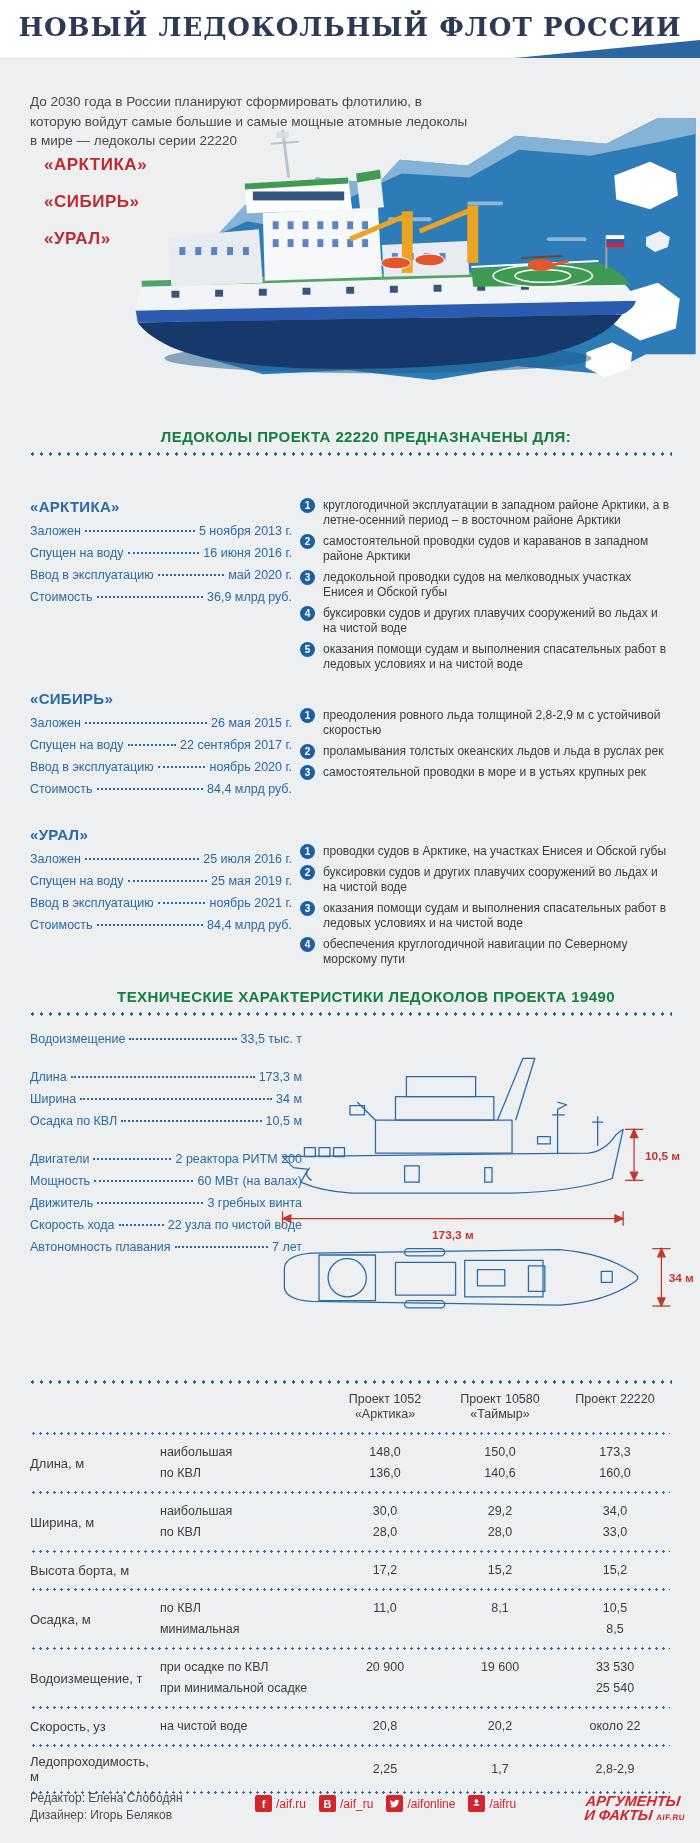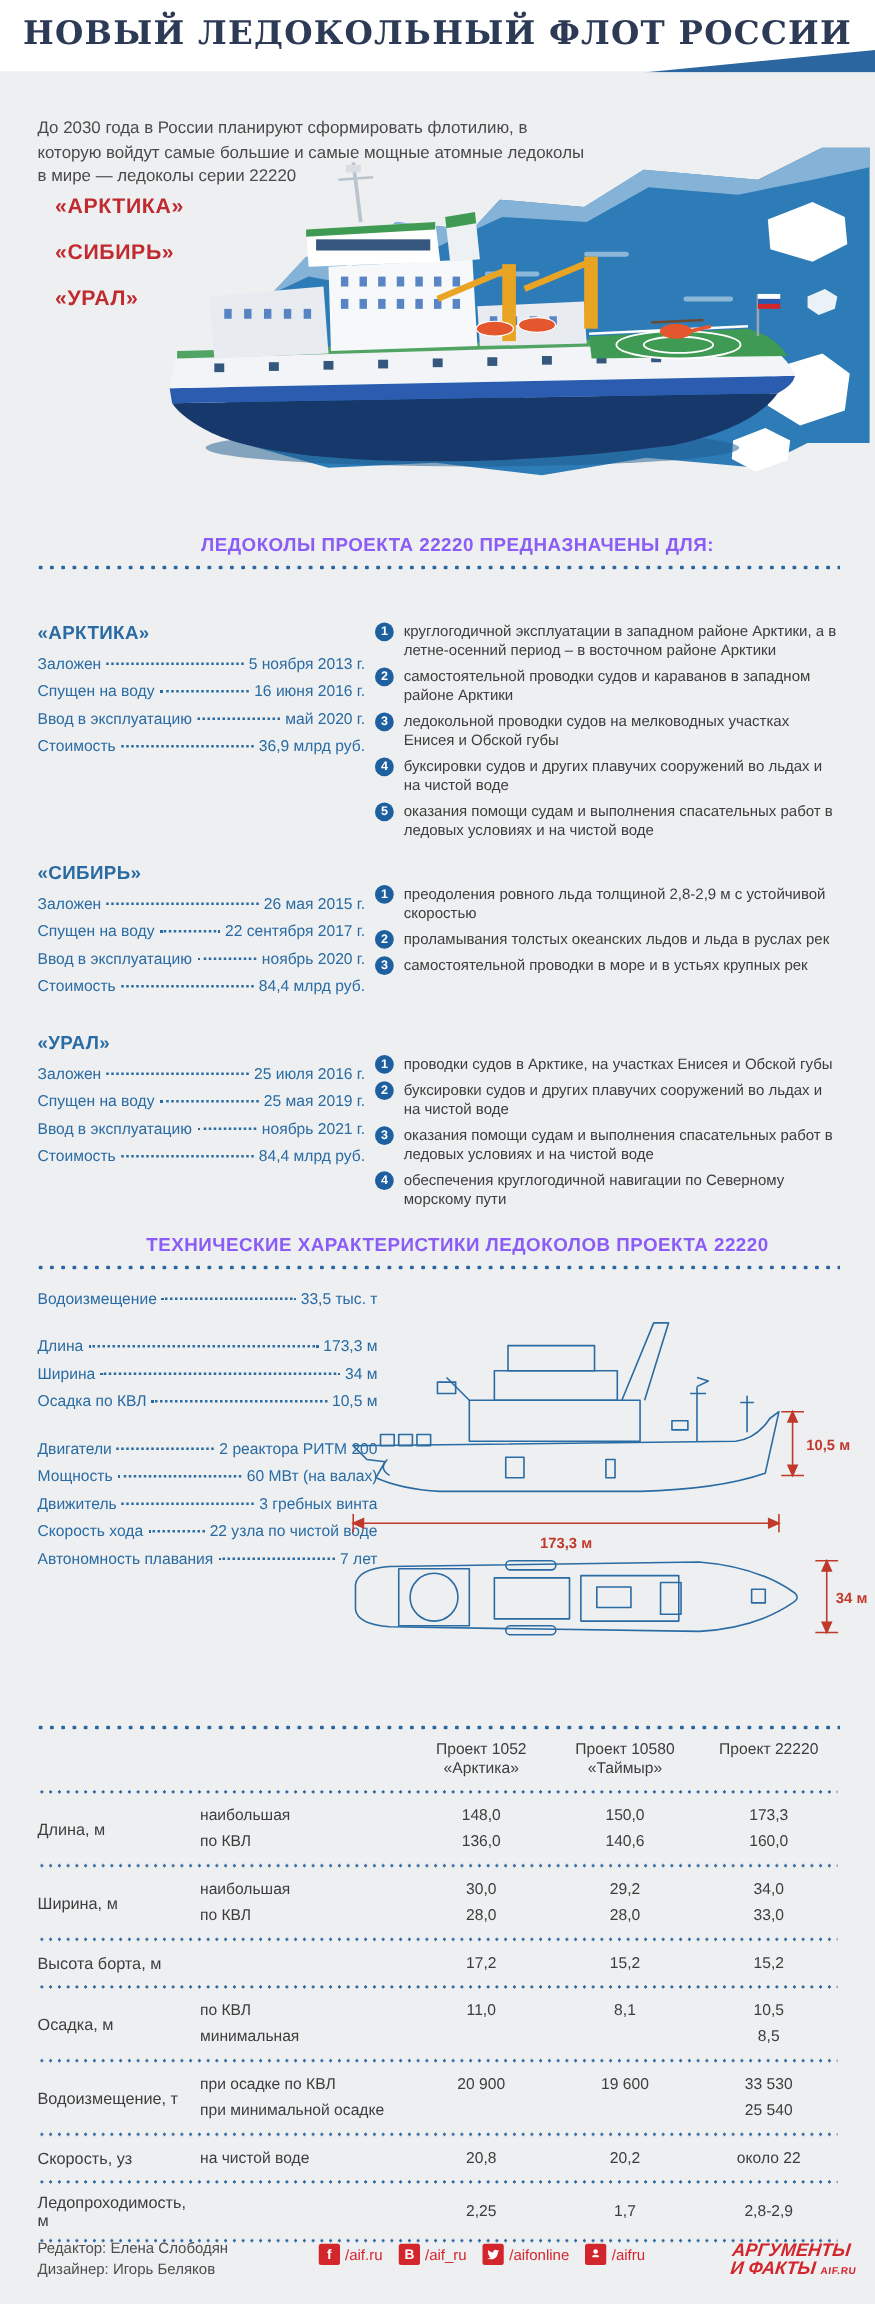--- a/index.html
+++ b/index.html
@@ -10,21 +10,21 @@
   .main-title{top:12px;left:0;right:0;text-align:center;font-family:"DejaVu Serif","Liberation Serif",serif;
               font-weight:bold;font-size:26px;letter-spacing:1px;color:#2d3a56;}
   .panel{top:57px;left:0;right:0;bottom:0;background:#edeff1;}
   .wedge{top:40px;right:0;width:185px;height:18px;background:#2b66a0;
          clip-path:polygon(0 100%,100% 0,100% 100%);}
   .intro{top:92px;left:30px;width:445px;font-size:13.5px;line-height:1.45;color:#4a4a4a;}
   .ship-names{top:146px;left:44px;z-index:3;}
   .ship-names div{font-size:17px;font-weight:bold;color:#bf2b2f;line-height:37px;letter-spacing:.5px;}
   .hero{top:118px;left:48px;z-index:1;}
   
-  .sec-title{left:0;right:0;text-align:center;color:#8b5cf6;font-weight:bold;font-size:15px;letter-spacing:.4px;padding-left:32px;}
+  .sec-title{left:0;right:0;text-align:center;color:#15803d;font-weight:bold;font-size:15px;letter-spacing:.4px;padding-left:32px;}
   .dotline{height:4px;background-image:radial-gradient(circle,#2b66a0 1.5px,transparent 1.7px);
            background-size:9px 4px;background-repeat:repeat-x;background-position:left center;}
   .dotline.thin{height:3px;background-image:radial-gradient(circle,#2b66a0 1.1px,transparent 1.3px);
            background-size:7px 3px;}
   
   .ship-block{left:30px;width:642px;}
   .col-specs{position:absolute;left:0;top:0;width:262px;}
   .col-purposes{position:absolute;left:270px;top:0;width:372px;}
   .ship-name-h{color:#2a6ba3;font-weight:bold;font-size:15px;margin-bottom:5px;letter-spacing:.3px;}
   .spec-row{display:flex;align-items:baseline;font-size:12.5px;color:#2a6ba3;line-height:22px;justify-content:center;}
@@ -292,21 +292,21 @@
           <span class="badge">3</span>
           <span>оказания помощи судам и выполнения спасательных работ в ледовых условиях и на чистой воде</span>
         </div>
       <div class="p-item">
           <span class="badge">4</span>
           <span>обеспечения круглогодичной навигации по Северному морскому пути</span>
         </div>
     </div>
   </div>
 
-  <div class="abs sec-title" style="top:988px;">ТЕХНИЧЕСКИЕ ХАРАКТЕРИСТИКИ ЛЕДОКОЛОВ ПРОЕКТА 22220</div>
+  <div class="abs sec-title" style="top:988px;">ТЕХНИЧЕСКИЕ ХАРАКТЕРИСТИКИ ЛЕДОКОЛОВ ПРОЕКТА 19490</div>
   <div class="abs dotline" style="top:1012px;left:28px;width:644px;"></div>
 
   <div class="abs tech-specs" style="top:1028px;">
     <div class="tech-group">
       <div class="spec-row">
           <span class="spec-label">Водоизмещение</span>
           <span class="spec-dots"></span>
           <span class="spec-value">33,5 тыс. т</span>
         </div>
     </div>

